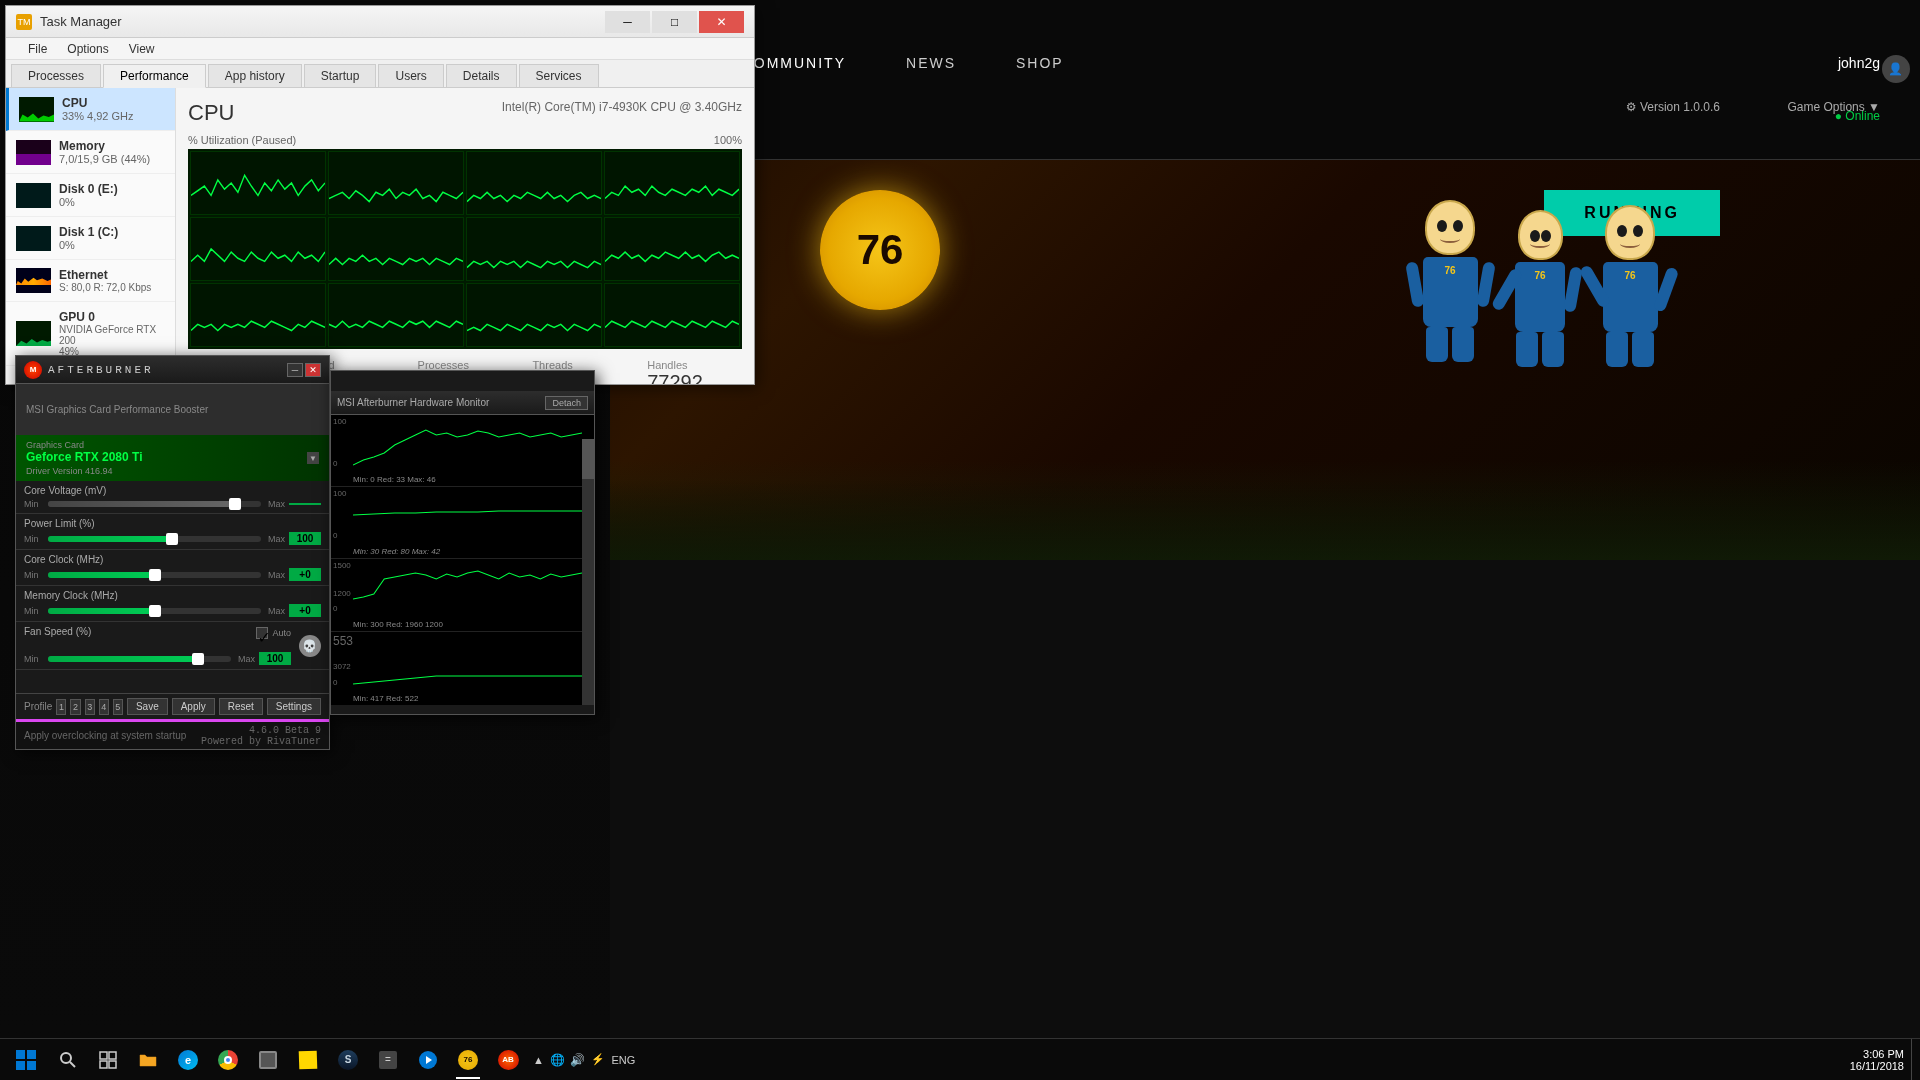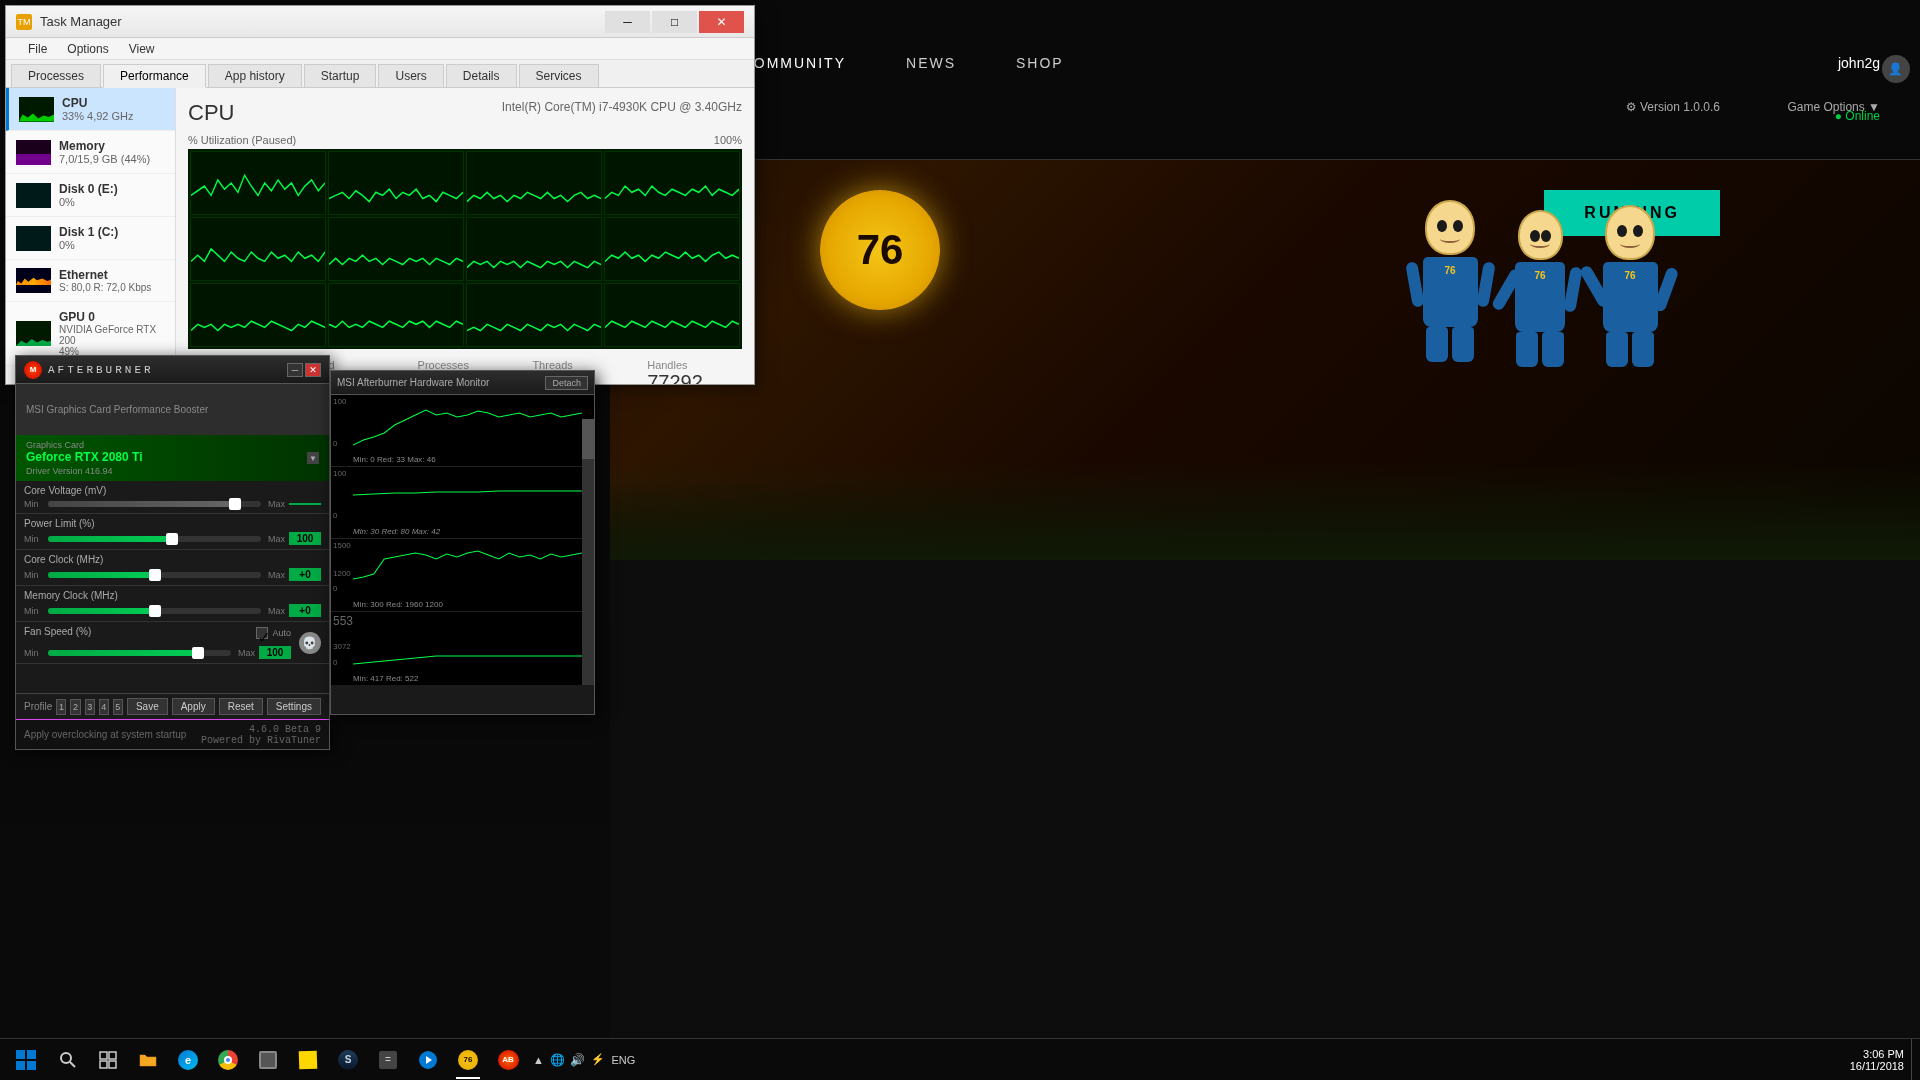--- a/index.html
+++ b/index.html
@@ -769,21 +769,21 @@
       bottom: 0;
       left: 0; right: 0;
       height: 30px;
       background: #111;
       display: flex;
       justify-content: space-between;
       align-items: center;
       padding: 0 8px;
       font-size: 10px;
       color: #666;
-      border-top: 1px solid #d946ef;
+      border-top: 3px solid #d946ef;
     }
 
     
     #msi-monitor {
       position: absolute;
       top: 370px;
       left: 330px;
       width: 265px;
       height: 345px;
       background: #1a1a1a;
@@ -794,20 +794,21 @@
     .msi-mon-titlebar {
       height: 24px;
       background: linear-gradient(180deg, #2d2d2d 0%, #1a1a1a 100%);
       border-bottom: 1px solid #555;
       display: flex;
       align-items: center;
       padding: 0 6px;
       gap: 6px;
       font-size: 10px;
       color: #aaa;
+      margin-top: 20px;
     }
 
     .detach-btn {
       margin-left: auto;
       padding: 1px 6px;
       background: #333;
       border: 1px solid #666;
       color: #aaa;
       font-size: 9px;
       cursor: pointer;
@@ -1354,21 +1355,21 @@
         <div class="msi-slider-fill" style="width:50%;"></div>
         <div class="msi-slider-thumb" style="left:50%;"></div>
       </div>
       <span class="msi-slider-max">Max</span>
       <div class="msi-slider-value">+0</div>
     </div>
   </div>
 
   <div class="msi-fan-section">
     <div style="flex:1;">
-      <div style="display:flex;justify-content:space-between;align-items:center;margin-bottom:6px;">
+      <div style="display:flex;justify-content:space-between;align-items:center;margin-bottom:12px;">
         <span class="msi-slider-label">Fan Speed (%)</span>
         <div class="msi-fan-auto">
           <div class="msi-checkbox">✓</div>
           <span style="font-size:9px;color:#888;">Auto</span>
         </div>
       </div>
       <div class="msi-slider-row">
         <span class="msi-slider-min">Min</span>
         <div class="msi-slider-track">
           <div class="msi-slider-fill" style="width:82%;"></div>

